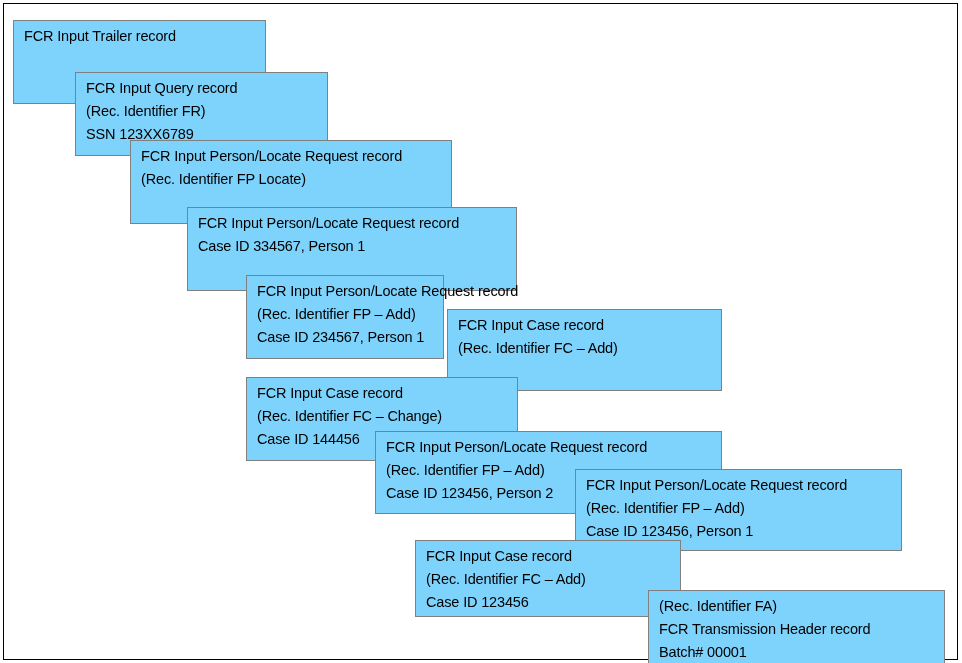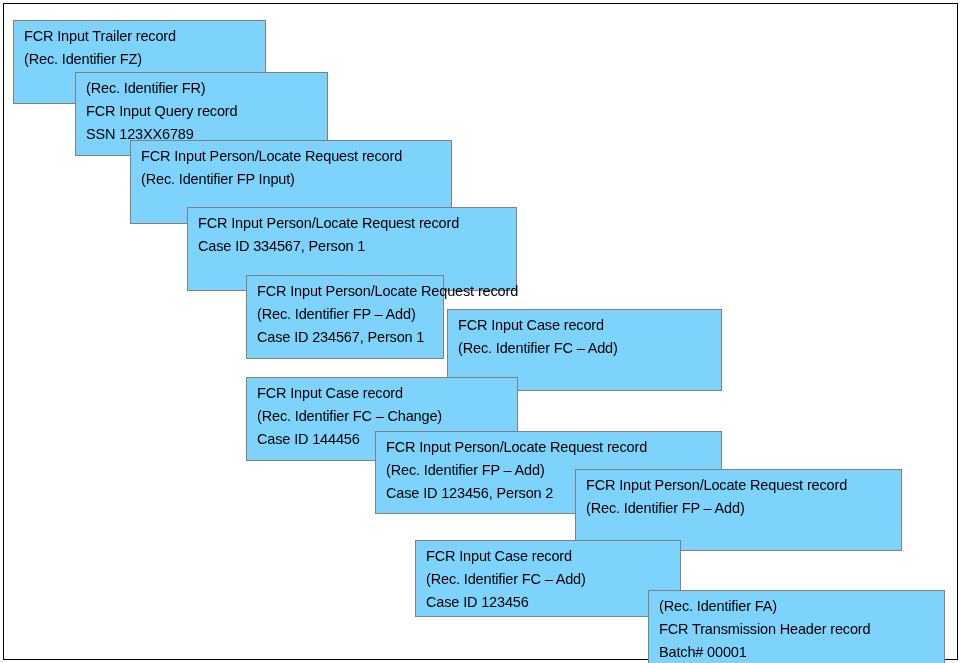--- a/index.html
+++ b/index.html
@@ -44,30 +44,29 @@
   }
 </style>
 </head>
 <body>
 
 <div id="canvas">
   <div id="page-border"></div>
   <div id="boxes-layer">
       <div class="record-box" style="left: 13px; top: 20px; width: 253px; height: 84px; border-color: rgb(128, 128, 128); z-index: 10;">
         <div class="record-line">FCR Input Trailer record</div>
-        <div class="record-line">(Rec. Identifier FZ)</div>
       </div>
       <div class="record-box" style="left: 75px; top: 72px; width: 253px; height: 84px; border-color: rgb(128, 128, 128); z-index: 11;">
+        <div class="record-line">FCR Input Query record</div>
         <div class="record-line">(Rec. Identifier FR)</div>
-        <div class="record-line">FCR Input Query record</div>
         <div class="record-line">SSN 123XX6789</div>
       </div>
       <div class="record-box" style="left: 130px; top: 140px; width: 322px; height: 84px; border-color: rgb(128, 128, 128); z-index: 12;">
         <div class="record-line">FCR Input Person/Locate Request record</div>
-        <div class="record-line">(Rec. Identifier FP Input)</div>
+        <div class="record-line">(Rec. Identifier FP Locate)</div>
       </div>
       <div class="record-box" style="left: 187px; top: 207px; width: 330px; height: 84px; border-color: rgb(128, 128, 128); z-index: 13;">
         <div class="record-line">FCR Input Person/Locate Request record</div>
         <div class="record-line">Case ID 334567, Person 1</div>
       </div>
       <div class="record-box" style="left: 246px; top: 275px; width: 198px; height: 84px; border-color: rgb(128, 128, 128); z-index: 14;">
         <div class="record-line">FCR Input Person/Locate Request record</div>
         <div class="record-line">(Rec. Identifier FP – Add)</div>
         <div class="record-line">Case ID 234567, Person 1</div>
       </div>
@@ -81,20 +80,21 @@
         <div class="record-line">Case ID 144456</div>
       </div>
       <div class="record-box" style="left: 375px; top: 431px; width: 347px; height: 83px; border-color: rgb(128, 128, 128); z-index: 17;">
         <div class="record-line">FCR Input Person/Locate Request record</div>
         <div class="record-line">(Rec. Identifier FP – Add)</div>
         <div class="record-line">Case ID 123456, Person 2</div>
       </div>
       <div class="record-box" style="left: 575px; top: 469px; width: 327px; height: 82px; border-color: rgb(128, 128, 128); z-index: 18;">
         <div class="record-line">FCR Input Person/Locate Request record</div>
         <div class="record-line">(Rec. Identifier FP – Add)</div>
+        <div class="record-line">Case ID 123456, Person 1</div>
       </div>
       <div class="record-box" style="left: 415px; top: 540px; width: 266px; height: 77px; border-color: rgb(128, 128, 128); z-index: 19;">
         <div class="record-line">FCR Input Case record</div>
         <div class="record-line">(Rec. Identifier FC – Add)</div>
         <div class="record-line">Case ID 123456</div>
       </div>
       <div class="record-box" style="left: 648px; top: 590px; width: 297px; height: 75px; border-color: rgb(128, 128, 128); z-index: 20;">
         <div class="record-line">(Rec. Identifier FA)</div>
         <div class="record-line">FCR Transmission Header record</div>
         <div class="record-line">Batch# 00001</div>

